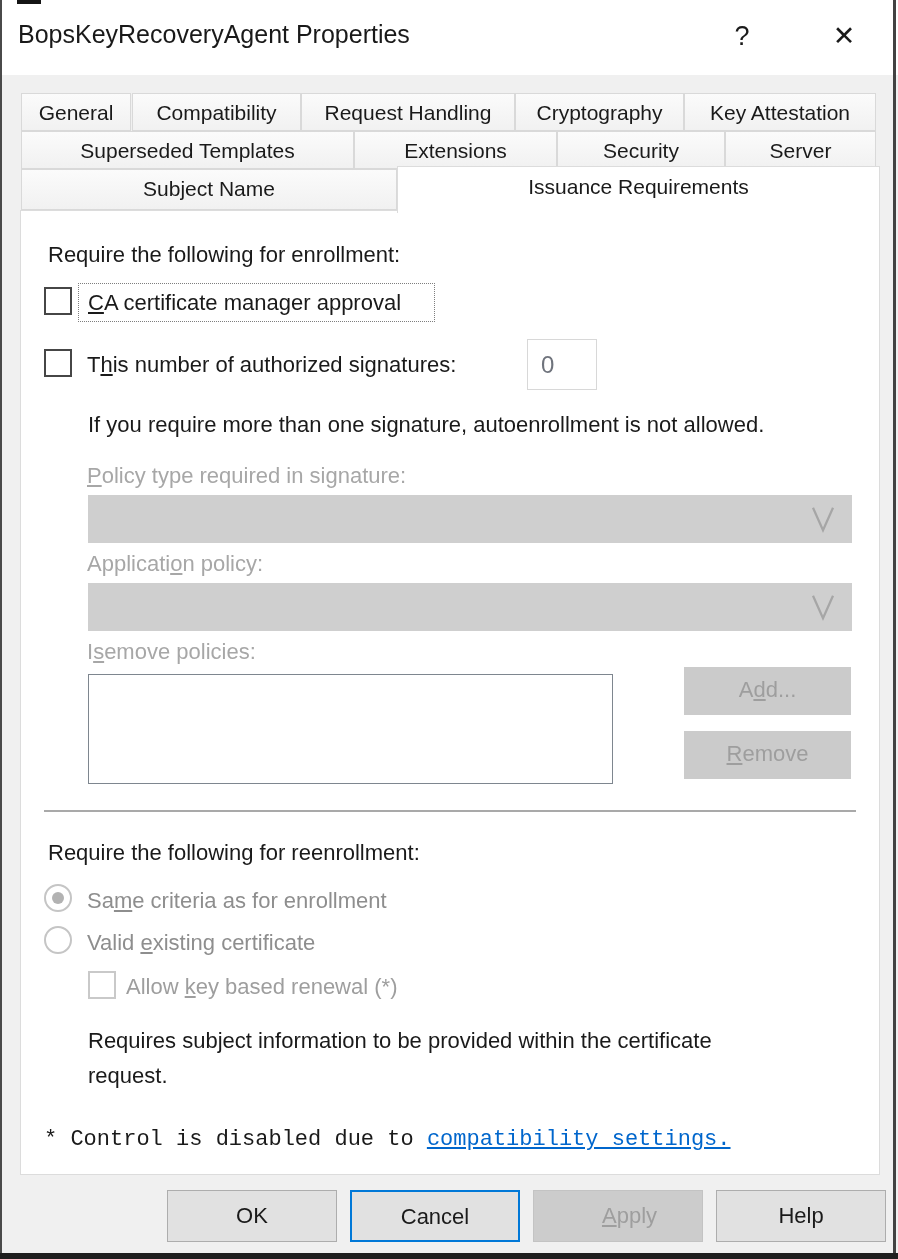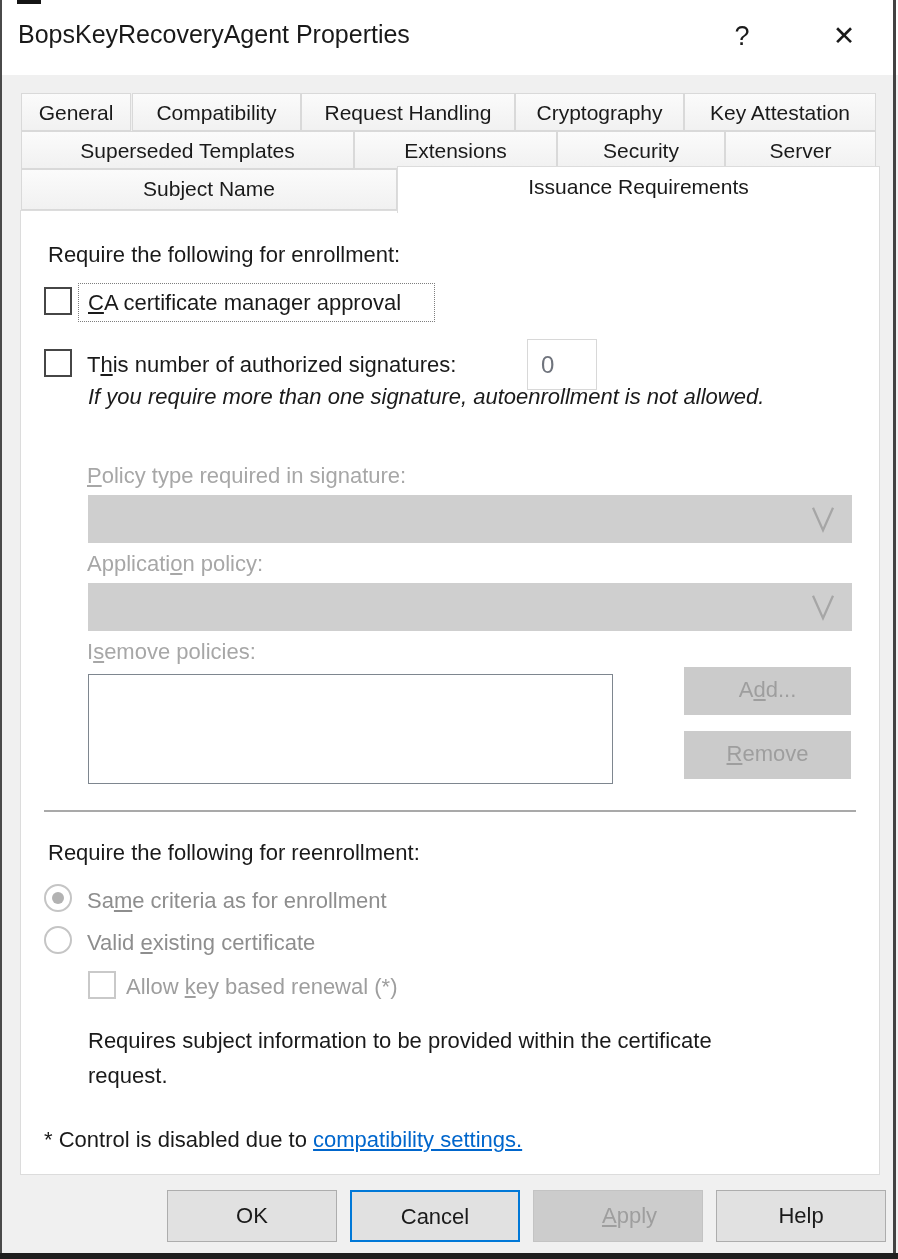--- a/index.html
+++ b/index.html
@@ -86,21 +86,21 @@
 
   <div class="txt" style="left:48px; top:242px;">Require the following for enrollment:</div>
 
   <div class="cb" style="left:44px; top:287px;"></div>
   <div class="focuswrap"><span></span><span class="ul">C</span><span>A certificate manager approval</span></div>
 
   <div class="cb" style="left:44px; top:349px;"></div>
   <div class="txt" style="left:87px; top:352px;"><span>T</span><span class="ul">h</span><span>is number of authorized signatures:</span></div>
   <div class="input0">0</div>
 
-  <div class="txt" style="left:88px; top:384px;font-style:italic;">If you require more than one signature, autoenrollment is not allowed.</div>
+  <div class="txt" style="left:88px; top:412px;">If you require more than one signature, autoenrollment is not allowed.</div>
 
   <div class="txt dis" style="left:87px; top:463px;"><span></span><span class="ul">P</span><span>olicy type required in signature:</span></div>
   <div class="combo" style="top:495px;">
     <svg width="30" height="30" viewBox="0 0 24 24">
         <path d="M4 3 L12 21 L20 3" fill="none" stroke="#A6A6A6" stroke-width="1.8"></path>
       </svg>
   </div>
 
   <div class="txt dis" style="left:87px; top:551px;"><span>Applicati</span><span class="ul">o</span><span>n policy:</span></div>
   <div class="combo" style="top:583px;">
@@ -125,21 +125,21 @@
   <div class="txt dis2" style="left:87px; top:888px;"><span>Sa</span><span class="ul">m</span><span>e criteria as for enrollment</span></div>
 
   <div class="radio" style="top:926px;"></div>
   <div class="txt dis2" style="left:87px; top:930px;"><span>Valid </span><span class="ul">e</span><span>xisting certificate</span></div>
 
   <div class="cb disabled" style="left:88px; top:971px;"></div>
   <div class="txt" style="left:126px; top:974px; color:#9E9E9E;"><span>Allow </span><span class="ul">k</span><span>ey based renewal (*)</span></div>
 
   <div class="wraptxt" style="left:88px; top:1023px; width:705px;">Requires subject information to be provided within the certificate request.</div>
 
-  <div class="txt" style="left:44px; top:1127px;"><span>* Control is disabled due to </span><span class="link">compatibility settings.</span></div>
+  <div class="txt" style="left:44px; top:1127px;font-family:Liberation Mono, monospace;"><span>* Control is disabled due to </span><span class="link">compatibility settings.</span></div>
 
   <div class="btn" style="left:167px;">OK</div>
   <div class="btn default" style="left:350px;">Cancel</div>
   <div class="btn disabled" style="left:533px;"><span></span><span class="ul">A</span><span>pply</span></div>
   <div class="btn" style="left:716px;">Help</div>
 
   <div class="edge-left"></div>
   <div class="edge-right"></div>
   <div class="edge-bottom"></div>
   <div class="frag"></div>

